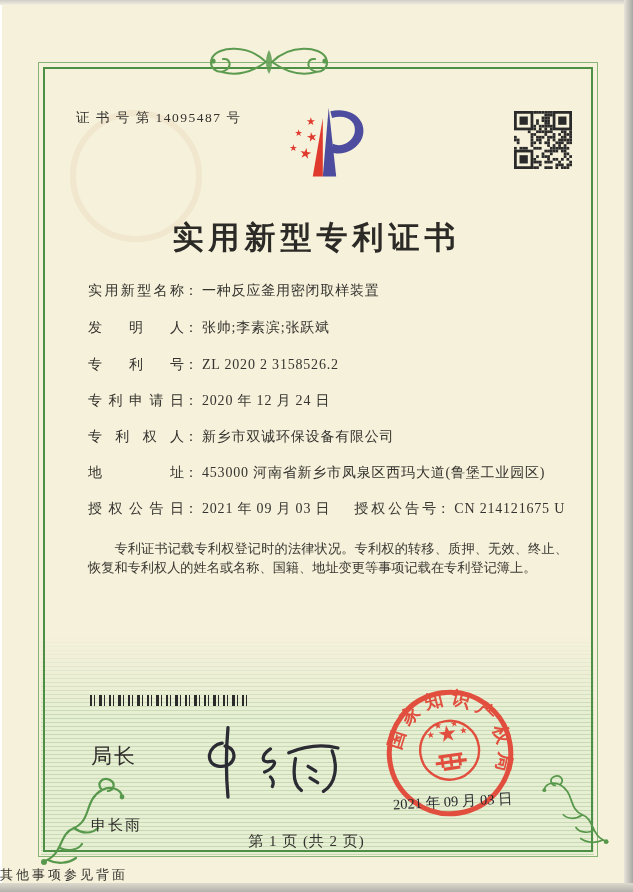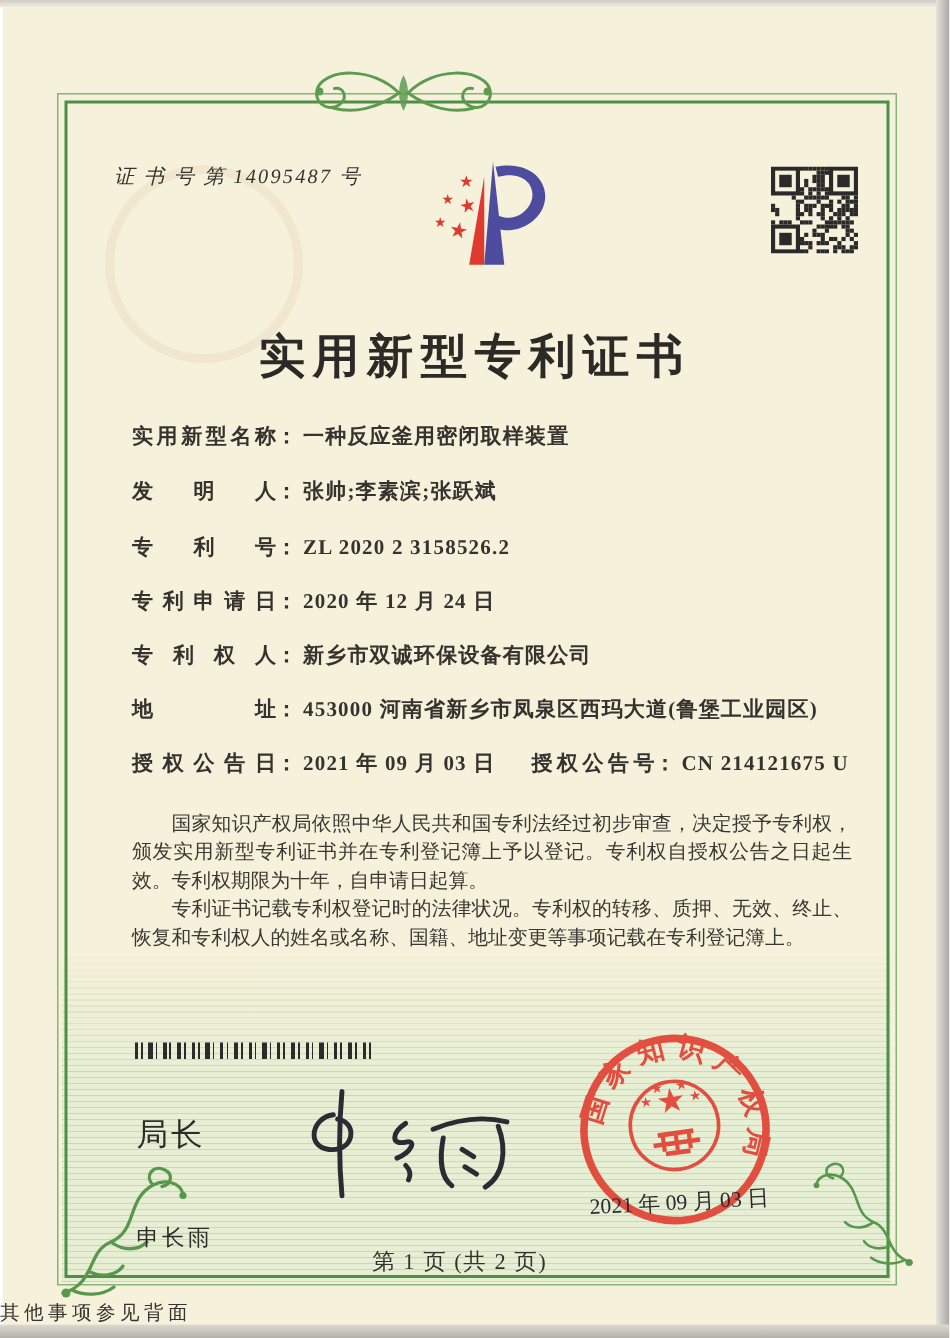--- a/index.html
+++ b/index.html
@@ -22,28 +22,28 @@
         mask-image:linear-gradient(180deg,transparent 0,#000 80px);}
   
   .border-outer{position:absolute;left:38px;top:62px;width:558px;height:793px;
         border:1.5px solid #86b477;}
   .border-inner{position:absolute;left:4px;top:4px;right:4px;bottom:4px;
         border:2.5px solid #4d8f45;}
   .ornament{position:absolute;pointer-events:none;}
   .watermark{position:absolute;left:70px;top:110px;width:120px;height:120px;border-radius:50%;
         border:6px solid rgba(205,160,125,.12);}
   
-  .cert-no{position:absolute;left:76px;top:109px;font-size:13.5px;letter-spacing:1.5px;color:#35332f;font-style:italic;}
+  .cert-no{position:absolute;left:76px;top:109px;font-size:13.5px;letter-spacing:1.5px;color:#35332f;}
   .logo{position:absolute;left:281px;top:102px;}
   .qr{position:absolute;left:514px;top:111px;width:58px;height:58px;}
   .title{position:absolute;left:0;right:0;top:193px;text-align:center;
         font-size:31px;letter-spacing:5px;font-weight:600;color:#2c2a27;margin-top:24px;}
   
   .rows{position:absolute;left:88px;top:282px;width:500px;font-size:14px;color:#35332f;}
-  .row{position:absolute;left:0;white-space:nowrap;font-weight:bold;}
+  .row{position:absolute;left:0;white-space:nowrap;}
   .row .lbl{display:inline-block;width:96px;text-align:justify;text-align-last:justify;
         -moz-text-align-last:justify;vertical-align:top;}
   .row .colon{display:inline-block;margin-right:4px;}
   .row .val{letter-spacing:.8px;}
   .row .pair2{margin-left:24px;}
   .row .pair2 .lbl{width:82px;}
   
   .paras{position:absolute;left:88px;top:539px;width:480px;font-size:13.2px;
         line-height:19px;color:#3a3833;text-align:justify;}
   .paras p{margin:0;text-indent:2em;}
@@ -304,21 +304,20 @@
     </div>
     <div class="row" style="top:182px">
       <span class="lbl">地址</span><span class="colon">：</span><span class="val">453000 河南省新乡市凤泉区西玛大道(鲁堡工业园区)</span>
     </div>
     <div class="row" style="top:218px">
       <span class="lbl">授权公告日</span><span class="colon">：</span><span class="val">2021 年 09 月 03 日</span><span class="pair2"><span class="lbl">授权公告号</span><span class="colon">：</span><span class="val">CN 214121675 U</span></span>
     </div>
   </div>
 
   <div class="paras">
-    <p>国家知识产权局依照中华人民共和国专利法经过初步审查，决定授予专利权，颁发实用新型专利证书并在专利登记簿上予以登记。专利权自授权公告之日起生效。专利权期限为十年，自申请日起算。</p>
     <p>专利证书记载专利权登记时的法律状况。专利权的转移、质押、无效、终止、恢复和专利权人的姓名或名称、国籍、地址变更等事项记载在专利登记簿上。</p>
   </div>
 
   <div class="barcode"></div>
   <div class="officer-title">局长</div>
   <div class="officer-name">申长雨</div>
 
   <svg class="signature" width="145" height="82" viewBox="0 0 150 85">
     <g stroke="#2b2b33" fill="none" stroke-width="3.4" stroke-linecap="round">
       <path d="M33,8 C31,30 31,58 33,80"></path>

